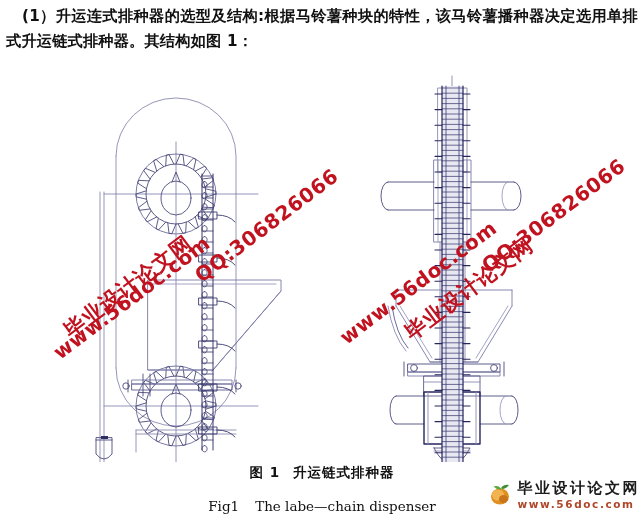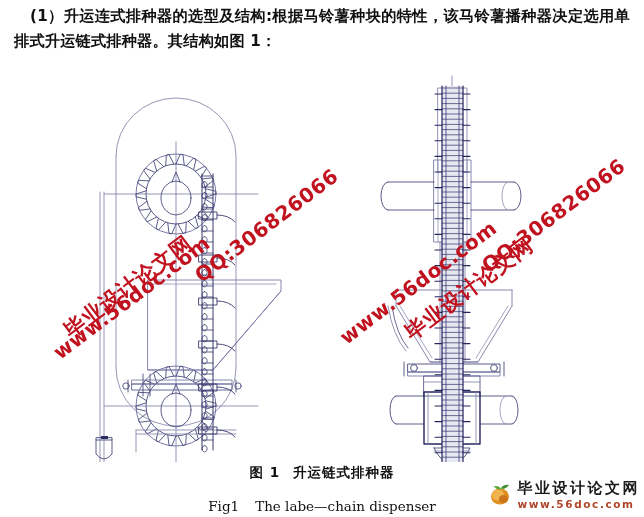--- a/index.html
+++ b/index.html
@@ -4,21 +4,21 @@
 <style>
   html,body{margin:0;padding:0;background:#ffffff;}
   body{
     width:644px;height:517px;position:relative;overflow:hidden;
     font-family:"DejaVu Sans","Liberation Sans",sans-serif;
     color:#0a0a0a;
   }
   
   #paragraph{
     position:absolute;left:0;top:4px;width:644px;
-    padding:0 14px;box-sizing:border-box;
+    padding:0 6px;box-sizing:border-box;
     font-size:15.2px;line-height:25px;
     letter-spacing:0.2px;
     font-weight:600;
     text-align:justify;
     text-justify:inter-character;
     color:#111;
   }
   #paragraph .indent{display:inline-block;width:16px;}
 
   

